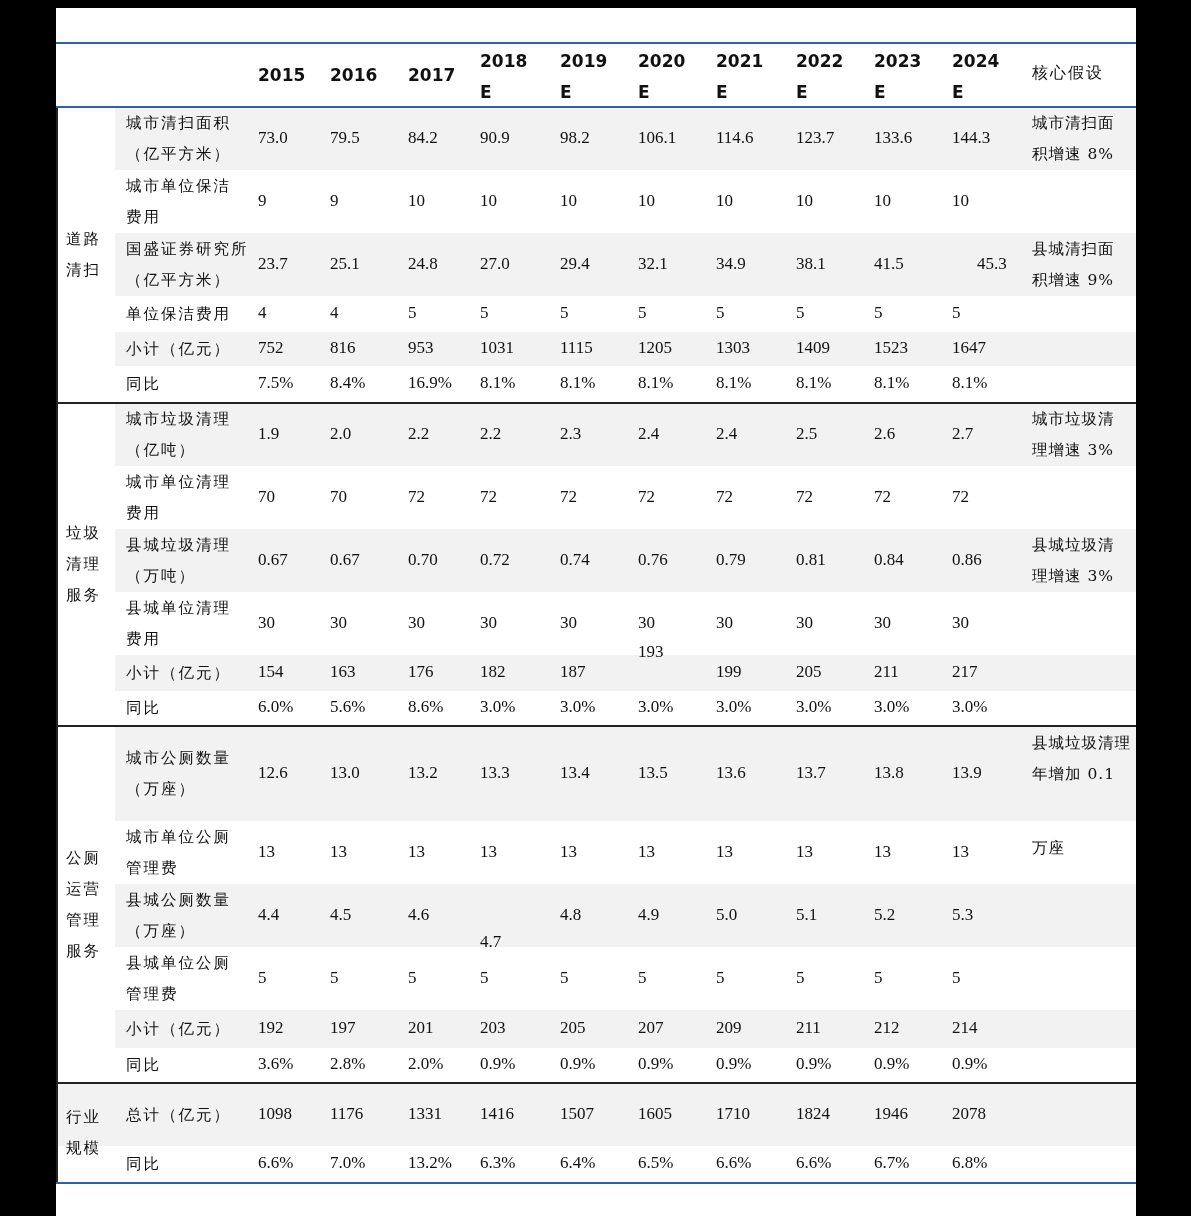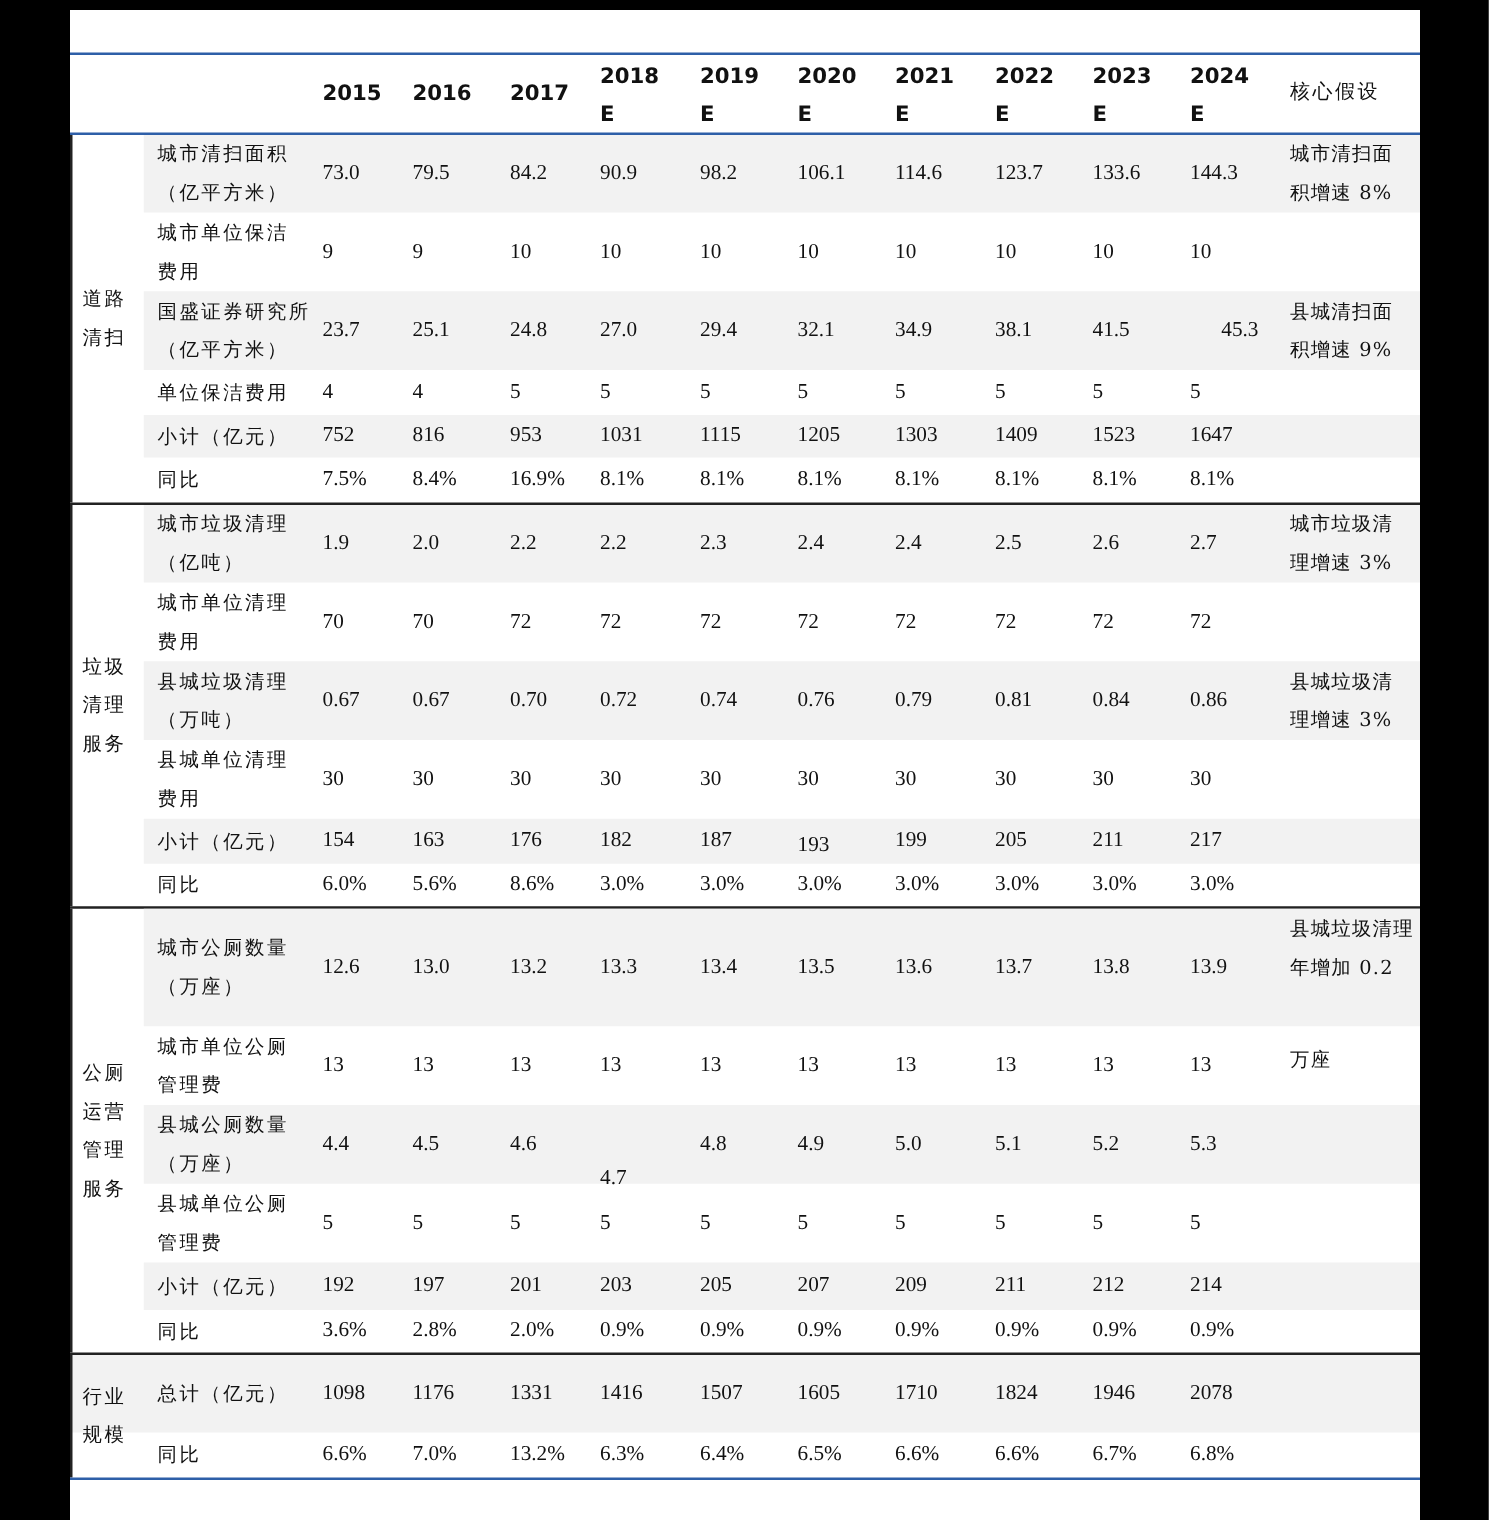--- a/index.html
+++ b/index.html
@@ -187,21 +187,21 @@
       <div class="cell" style="left:740px;top:604.5px">30</div>
       <div class="cell" style="left:818px;top:604.5px">30</div>
       <div class="cell" style="left:896px;top:604.5px">30</div>
       <div class="row gray" style="top: 647px; height: 36px;"></div>
       <div class="name" style="top:649.5px">小计（亿元）</div>
       <div class="cell" style="left:202px;top:654px">154</div>
       <div class="cell" style="left:274px;top:654px">163</div>
       <div class="cell" style="left:352px;top:654px">176</div>
       <div class="cell" style="left:424px;top:654px">182</div>
       <div class="cell" style="left:504px;top:654px">187</div>
-      <div class="cell" style="left:582px;top:658px">193</div>
+      <div class="cell" style="left:582px;top:634px">193</div>
       <div class="cell" style="left:660px;top:654px">199</div>
       <div class="cell" style="left:740px;top:654px">205</div>
       <div class="cell" style="left:818px;top:654px">211</div>
       <div class="cell" style="left:896px;top:654px">217</div>
       <div class="row" style="top: 683px; height: 34px;"></div>
       <div class="name" style="top:684.5px">同比</div>
       <div class="cell" style="left:202px;top:689px">6.0%</div>
       <div class="cell" style="left:274px;top:689px">5.6%</div>
       <div class="cell" style="left:352px;top:689px">8.6%</div>
       <div class="cell" style="left:424px;top:689px">3.0%</div>
@@ -223,21 +223,21 @@
       <div class="cell" style="left:274px;top:755px">13.0</div>
       <div class="cell" style="left:352px;top:755px">13.2</div>
       <div class="cell" style="left:424px;top:755px">13.3</div>
       <div class="cell" style="left:504px;top:755px">13.4</div>
       <div class="cell" style="left:582px;top:755px">13.5</div>
       <div class="cell" style="left:660px;top:755px">13.6</div>
       <div class="cell" style="left:740px;top:755px">13.7</div>
       <div class="cell" style="left:818px;top:755px">13.8</div>
       <div class="cell" style="left:896px;top:755px">13.9</div>
       <div class="assume" style="top:719.5px">县城垃圾清理</div>
-      <div class="assume" style="top:750.5px">年增加 0.2</div>
+      <div class="assume" style="top:750.5px">年增加 0.1</div>
       <div class="assume" style="top:825px">万座</div>
       <div class="row" style="top: 813px; height: 63px;"></div>
       <div class="name" style="top:813.5px">城市单位公厕</div>
       <div class="name" style="top:844.5px">管理费</div>
       <div class="cell" style="left:202px;top:833.5px">13</div>
       <div class="cell" style="left:274px;top:833.5px">13</div>
       <div class="cell" style="left:352px;top:833.5px">13</div>
       <div class="cell" style="left:424px;top:833.5px">13</div>
       <div class="cell" style="left:504px;top:833.5px">13</div>
       <div class="cell" style="left:582px;top:833.5px">13</div>

